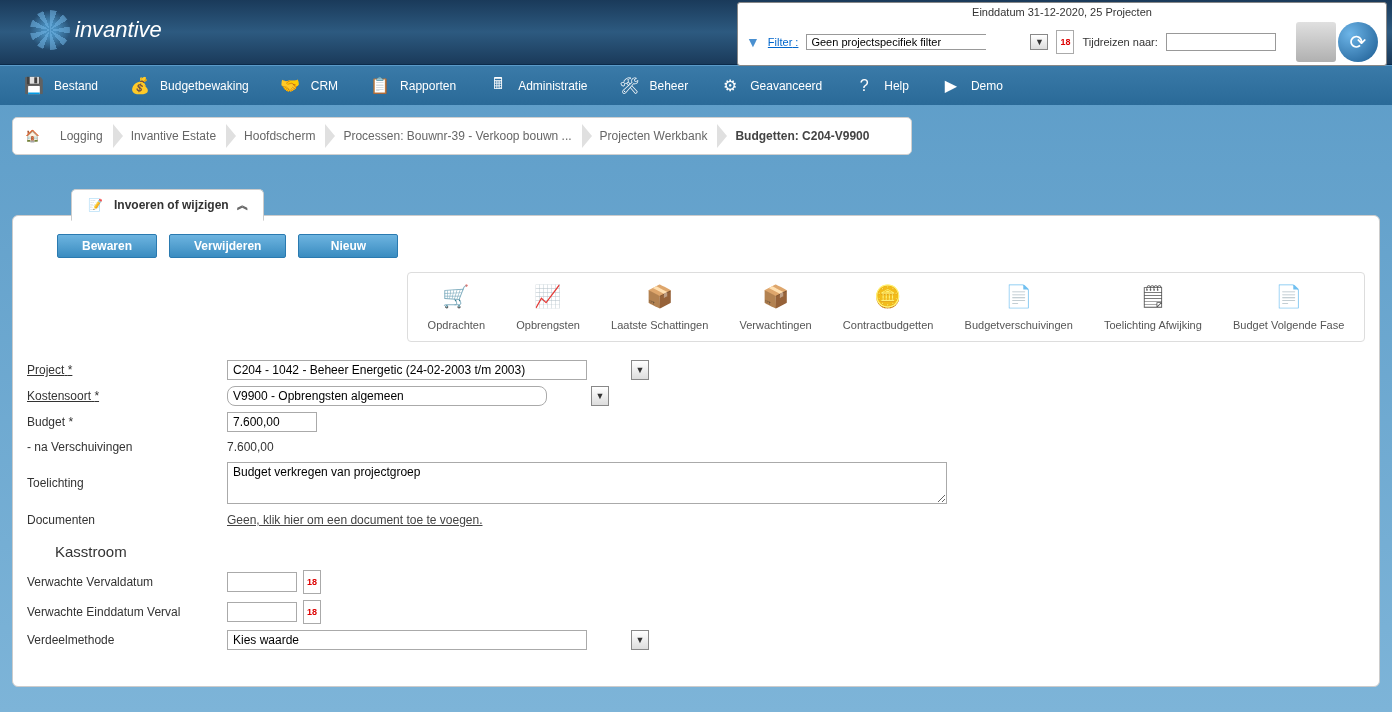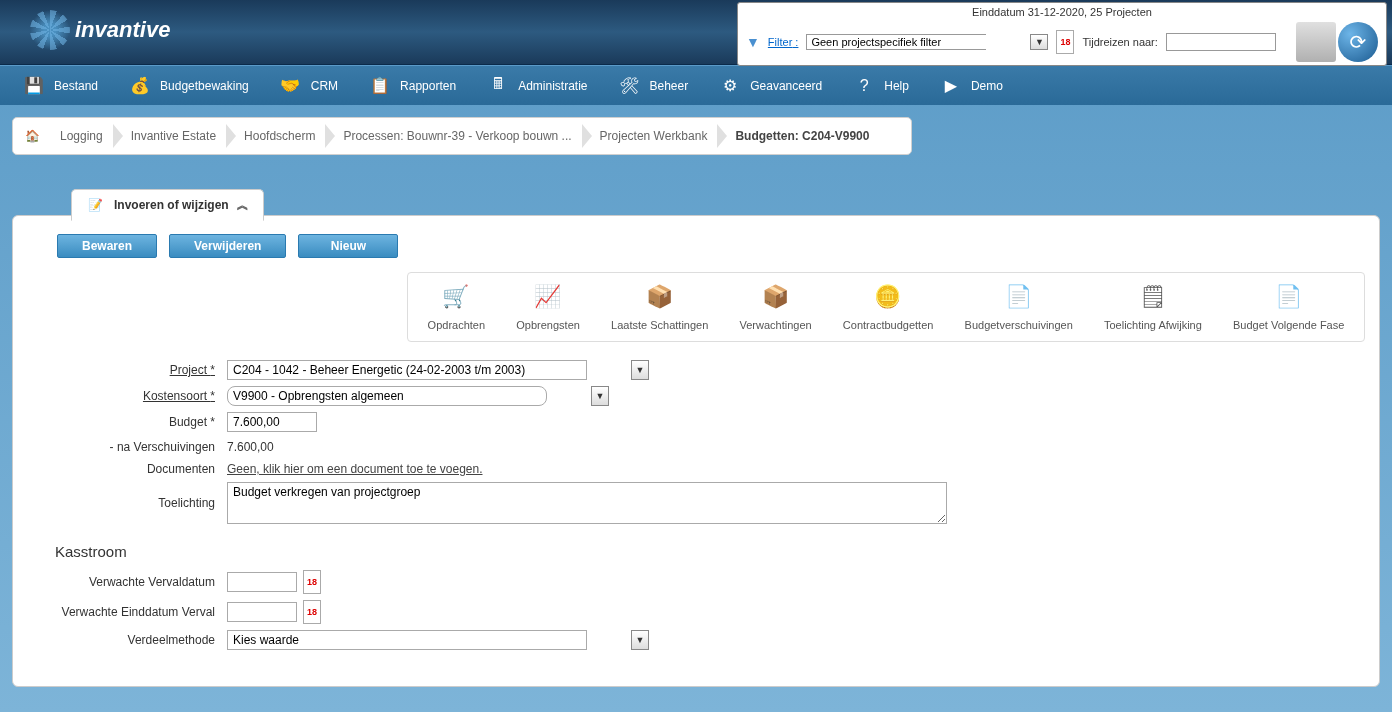--- a/index.html
+++ b/index.html
@@ -23,21 +23,20 @@
 .logo {
   position: absolute;
   left: 30px;
   top: 10px;
   color: #fff;
   font-size: 22px;
   font-style: italic;
   display: flex;
   align-items: center;
   gap: 5px;
-  font-weight: bold;
 }
 .logo-swirl {
   width: 40px;
   height: 40px;
   background: radial-gradient(circle, #4a90c0 20%, transparent 70%);
   position: relative;
 }
 .logo-swirl::before {
   content: "";
   position: absolute;
@@ -274,21 +273,21 @@
 
 
 .form { margin-top: 18px; }
 .form-row {
   display: flex;
   align-items: center;
   margin-bottom: 6px;
 }
 .form-label {
   width: 200px;
-  text-align: right;
+  text-align: left;
   padding-right: 12px;
   font-size: 12px;
   color: #333;
 }
 .form-label.link { text-decoration: underline; color: #333; }
 .form-field input[type=text], .form-field select, .form-field textarea {
   border: 1px solid #aaa;
   padding: 2px 5px;
   font-size: 12px;
   font-family: inherit;
@@ -458,27 +457,27 @@
         </div>
       </div>
       <div class="form-row">
         <div class="form-label"><span>Budget</span> <span>*</span></div>
         <div class="form-field"><input type="text" style="width: 90px;" value="7.600,00"></div>
       </div>
       <div class="form-row">
         <div class="form-label">- na Verschuivingen</div>
         <div class="form-field static-val">7.600,00</div>
       </div>
-      <div class="form-row">
-        <div class="form-label">Documenten</div>
-        <div class="form-field"><span class="doclink">Geen, klik hier om een document toe te voegen.</span></div>
-      </div>
       <div class="form-row" style="align-items:flex-start">
         <div class="form-label" style="padding-top:14px">Toelichting</div>
         <div class="form-field"><textarea style="">Budget verkregen van projectgroep</textarea></div>
+      </div>
+      <div class="form-row">
+        <div class="form-label">Documenten</div>
+        <div class="form-field"><span class="doclink">Geen, klik hier om een document toe te voegen.</span></div>
       </div>
 
       <div class="section-title">Kasstroom</div>
 
       <div class="form-row">
         <div class="form-label">Verwachte Vervaldatum</div>
         <div class="form-field" style="display:flex;gap:6px;align-items:center;">
           <input type="text" style="width: 70px;" value="">
           <span class="date-icon">18</span>
         </div>

